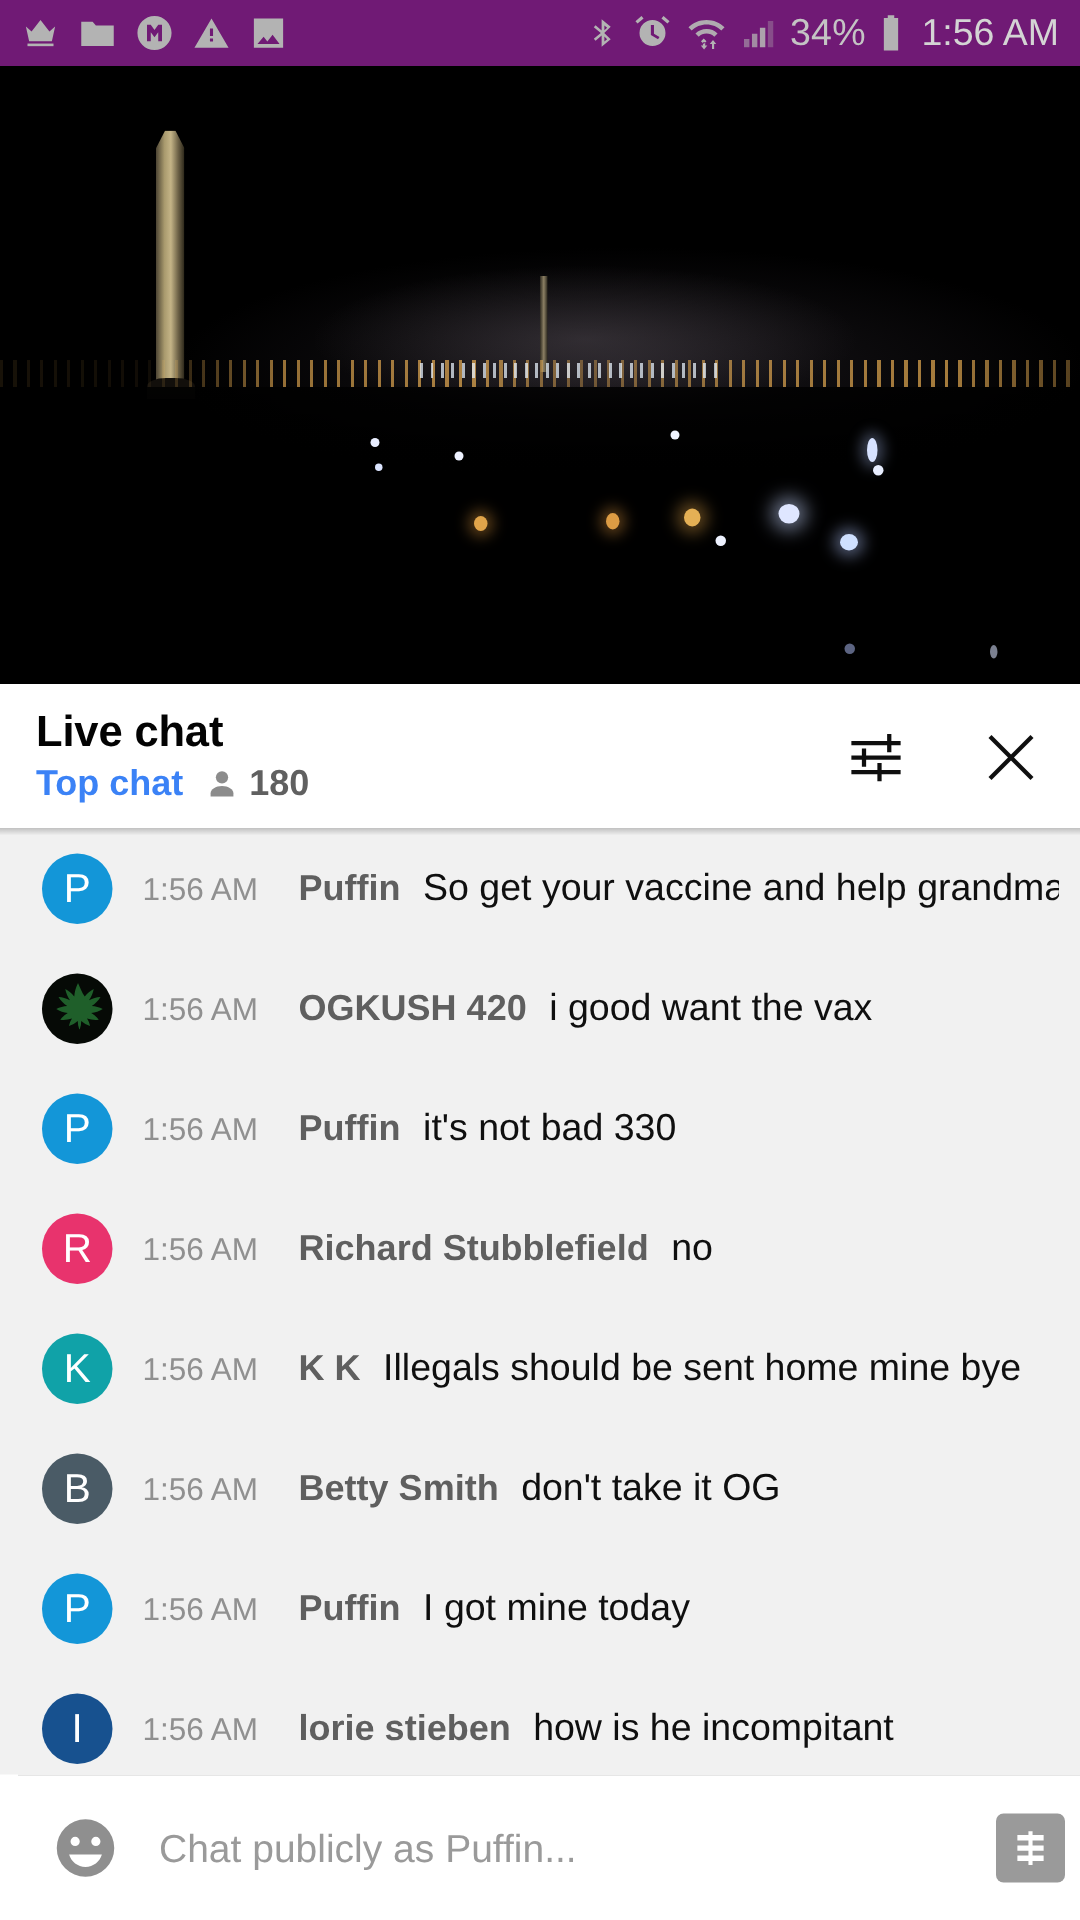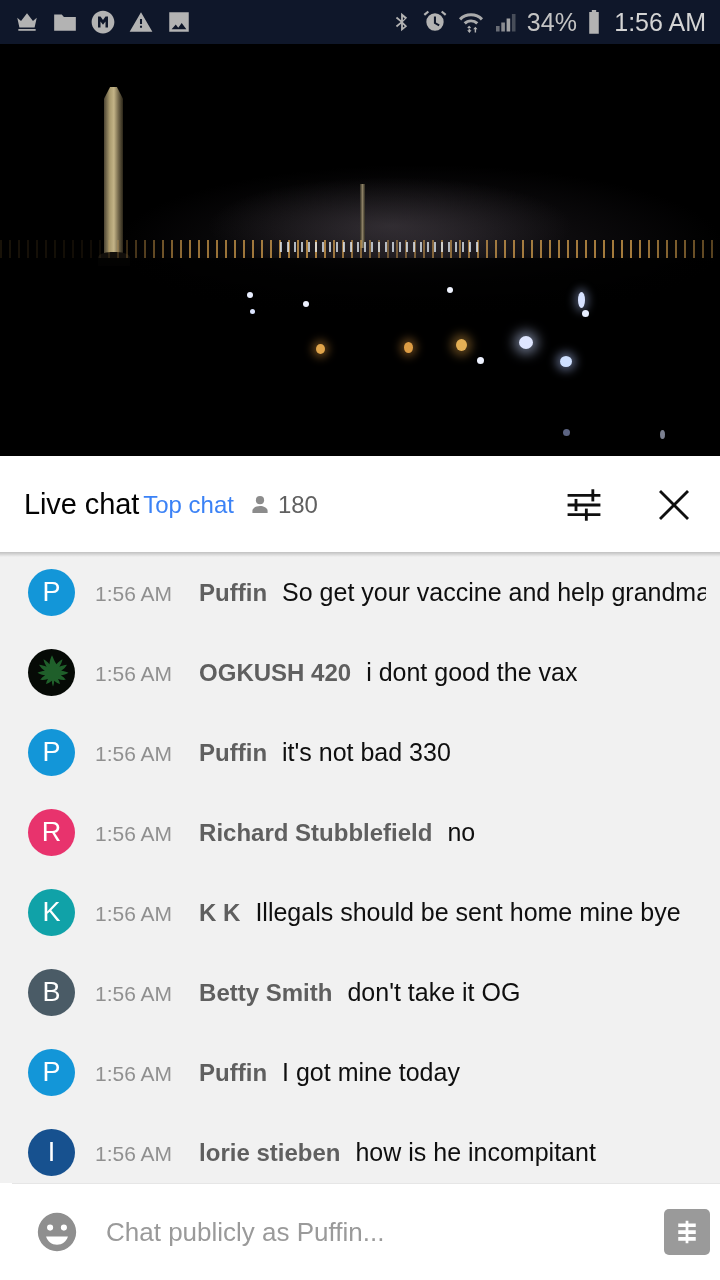--- a/index.html
+++ b/index.html
@@ -7,21 +7,21 @@
     width:720px; height:1280px;
     background:#fff;
     font-family:"Liberation Sans", sans-serif;
     overflow:hidden;
   }
   #app { position:relative; width:720px; height:1280px; overflow:hidden; }
 
   
   .statusbar{
     position:absolute; top:0; left:0; width:720px; height:44px;
-    background:#0f172a; display:flex; align-items:center;
+    background:#701a75; display:flex; align-items:center;
     padding:0 14px;
   }
   .sb-left{ display:flex; align-items:center; gap:12px; }
   .sb-right{ margin-left:auto; display:flex; align-items:center; gap:9px; }
   .sb-ic{ display:block; fill:#b3b3b3; }
   .sb-text{
     color:#c4c4c4; font-size:25px; letter-spacing:0.2px;
     font-family:"Liberation Sans", sans-serif;
   }
   .sb-time{ color:#d4d4d4; font-size:25px; margin-left:3px; }
@@ -78,21 +78,21 @@
   .foreground{
     position:absolute; left:0; top:214px; width:720px; height:198px;
     background:linear-gradient(180deg, rgba(0,0,0,.82) 0%, #000 30%, #000 100%);
   }
 
   
   .chat-header{
     position:absolute; top:457px; left:0; width:720px; height:95px;
     background:#fff; display:flex; align-items:center; padding:0 24px;
   }
-  .ch-titles{ display:flex; flex-direction:row; gap:4px; }
+  .ch-titles{ display:flex; flex-direction:column; gap:4px;font-weight:bold; }
   .ch-title{ font-size:29px; color:#030303; letter-spacing:-.1px; }
   .ch-sub{ display:flex; align-items:center; gap:14px; }
   .ch-subtitle{ font-size:24px; color:#3b82f6; }
   .ch-viewers{ display:flex; align-items:center; gap:6px; }
   .ch-count{ font-size:24px; color:#606060; }
   .ch-actions{ margin-left:auto; display:flex; align-items:center; gap:46px; }
   .ch-btn{ display:flex; align-items:center; justify-content:center;
            width:44px; height:44px; cursor:pointer; background:none; border:none; }
 
   
@@ -276,21 +276,21 @@
 
     <div class="msg">
       <div class="avatar leaf-av">
         <svg viewBox="0 0 24 24" fill="#1f5f2a">
           <path d="M12 2c-.9 1.8-1.4 3.6-1.5 5.4-1-1.3-2.2-2.3-3.6-3 .3 1.7 1 3.2 1.9 4.5-1.5-.8-3-1.2-4.6-1.3.9 1.5 2.1 2.7 3.5 3.6-1.5.1-3 .5-4.4 1.2 1.4.9 3 1.4 4.6 1.6-1.2.7-2.2 1.6-3 2.7 1.6.2 3.2 0 4.7-.5-.6.9-1 1.9-1.2 3 1.3-.4 2.5-1.1 3.5-2 0 1.1.2 2.2.6 3.3h.2c.4-1.1.6-2.2.6-3.3 1 .9 2.2 1.6 3.5 2-.2-1.1-.6-2.1-1.2-3 1.5.5 3.1.7 4.7.5-.8-1.1-1.8-2-3-2.7 1.6-.2 3.2-.7 4.6-1.6-1.4-.7-2.9-1.1-4.4-1.2 1.4-.9 2.6-2.1 3.5-3.6-1.6.1-3.1.5-4.6 1.3.9-1.3 1.6-2.8 1.9-4.5-1.4.7-2.6 1.7-3.6 3C13.4 5.6 12.9 3.8 12 2z"></path>
         </svg>
       </div>
       <div class="msg-body">
         <span class="ts">1:56 AM</span>
         <span class="author">OGKUSH 420</span>
-        <span class="text">i dont good the vax</span>
+        <span class="text">i good want the vax</span>
       </div>
     </div>
 
     <div class="msg">
       <div class="avatar" style="background:#1396d8;">
         <span>P</span>
       </div>
       <div class="msg-body">
         <span class="ts">1:56 AM</span>
         <span class="author">Puffin</span>

